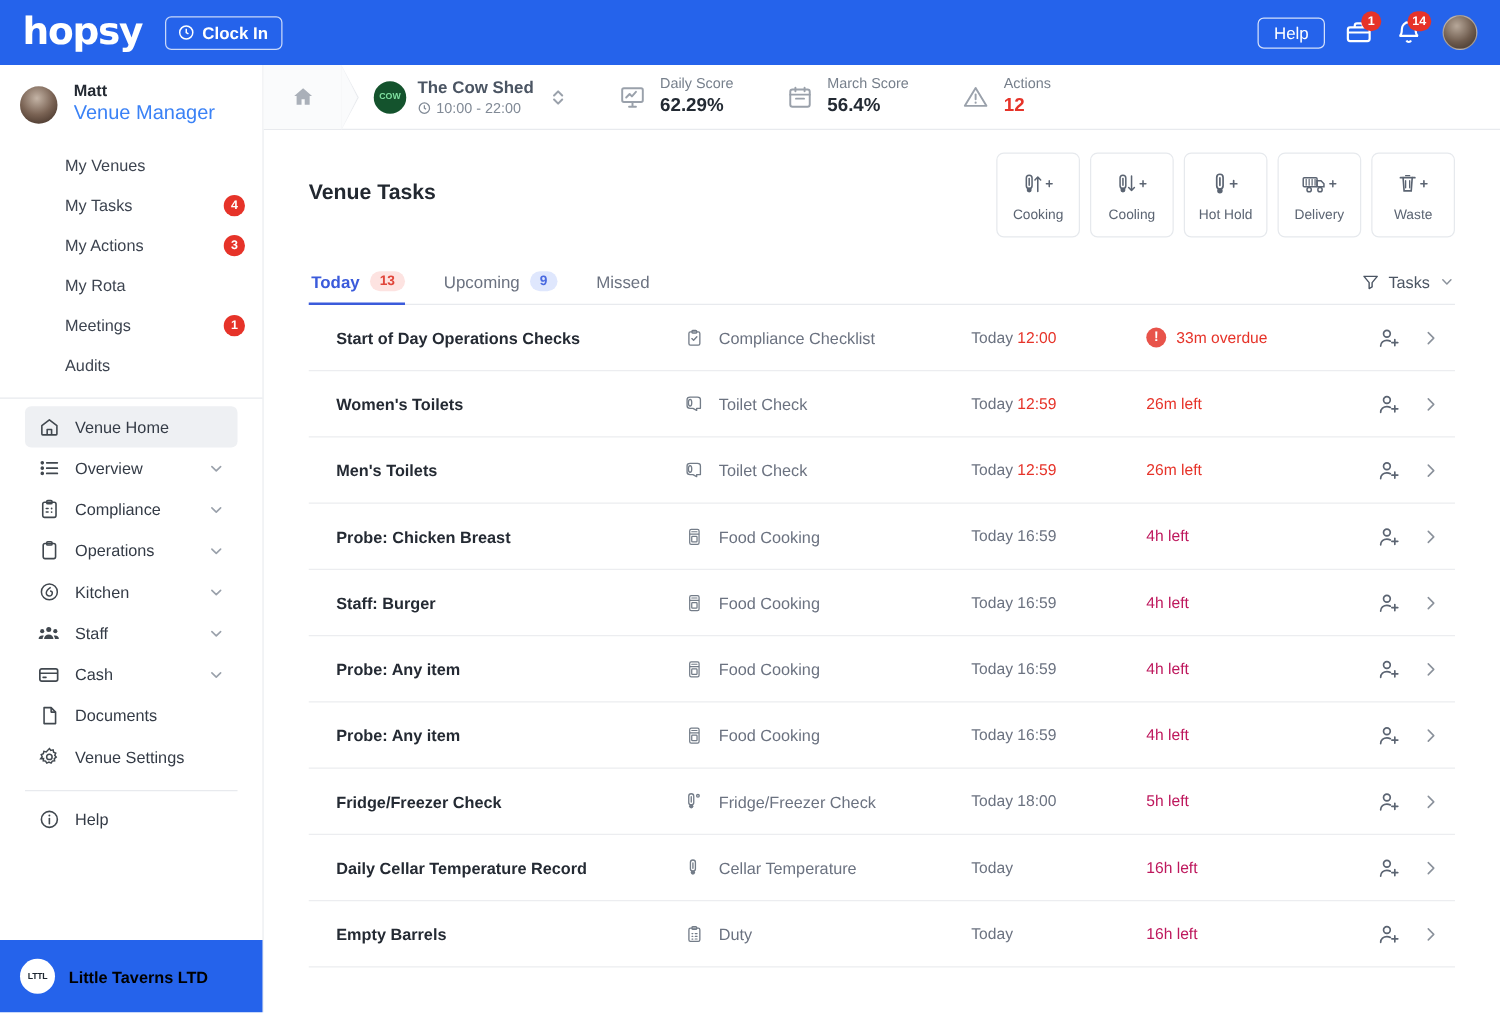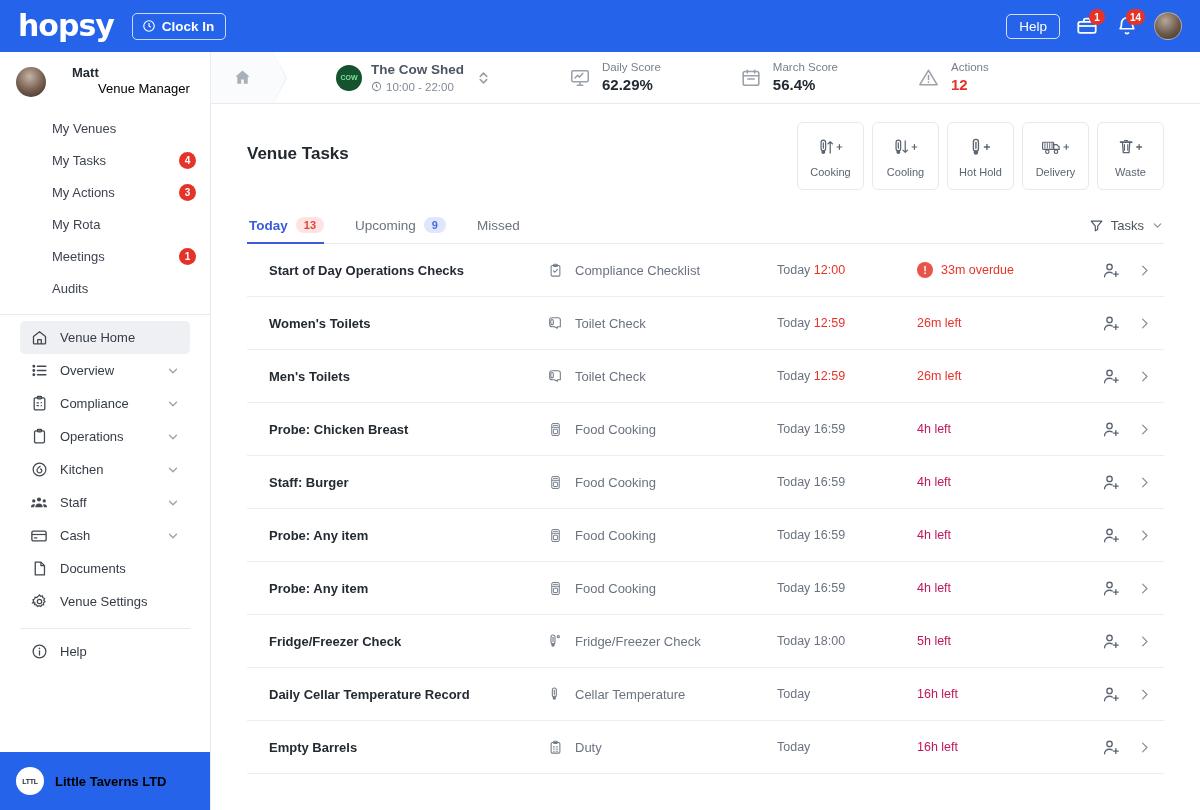--- a/index.html
+++ b/index.html
@@ -46,27 +46,27 @@
   }
 
   
   .bodywrap { display: flex; flex: 1 1 auto; min-height: 0; }
 
   
   .sidebar {
     width: 211px; flex: 0 0 211px; background: #fff;
     border-right: 1px solid #e8eaee; display: flex; flex-direction: column;
   }
-  .profile { display: flex; align-items: center; gap: 26px; padding: 13px 14px 12px 16px; }
+  .profile { display: flex; align-items: center; gap: 13px; padding: 13px 14px 12px 16px; }
   .profile-av {
     width: 30px; height: 30px; border-radius: 50%; flex: 0 0 30px;
     background: radial-gradient(circle at 45% 32%, #c4b4a6 0%, #7a6354 50%, #36261d 100%);
   }
   .profile-name { font-size: 13px; font-weight: 700; color: #242a33; line-height: 1.25; }
-  .profile-role { font-size: 13px; color: #000000; line-height: 1.3; margin-left: 26px; }
+  .profile-role { font-size: 16px; color: #3b82f6; line-height: 1.3; }
 
   .navlist { padding-top: 2px; }
   .navrow {
     display: flex; align-items: center; height: 32px; padding: 0 14px 0 52px;
     font-size: 13px; color: #3d4450; cursor: pointer; position: relative;
   }
   .navrow .lbl { flex: 1 1 auto; }
   .badge-red {
     background: #e63329; color: #fff; border-radius: 50%; width: 17px; height: 17px;
     font-size: 10px; font-weight: 700; display: flex; align-items: center; justify-content: center;
@@ -95,21 +95,21 @@
     overflow: hidden;
   }
   .org-name { color: #000000; font-size: 13px; font-weight: 600; }
 
   
   .main { flex: 1 1 auto; min-width: 0; display: flex; flex-direction: column; background: #fff; }
 
   
   .crumbbar {
     height: 52px; flex: 0 0 52px; border-bottom: 1px solid #e8eaee;
-    display: flex; align-items: stretch; background: #fff; gap: 37px;
+    display: flex; align-items: stretch; background: #fff;
   }
   .crumb-home {
     width: 62px; display: flex; align-items: center; justify-content: center;
     background: #fafbfc; position: relative; color: #aab0b9; cursor: pointer;
   }
   .crumb-home:after {
     content: ""; position: absolute; right: -13px; top: 0; width: 0; height: 0;
     border-top: 26px solid transparent; border-bottom: 26px solid transparent;
     border-left: 13px solid #fafbfc; z-index: 2;
   }

